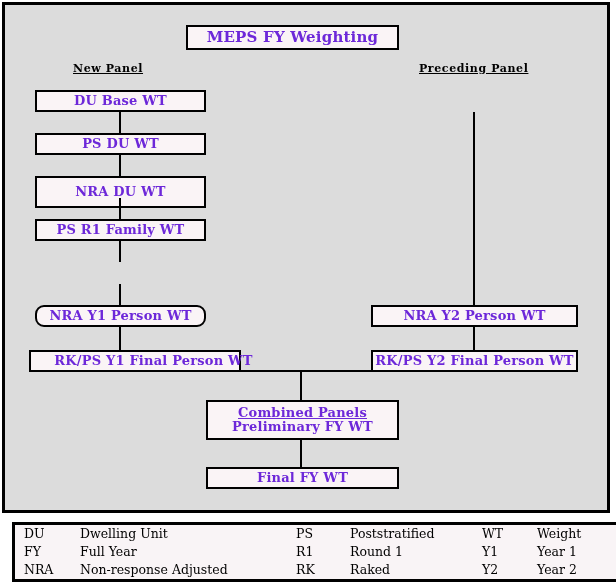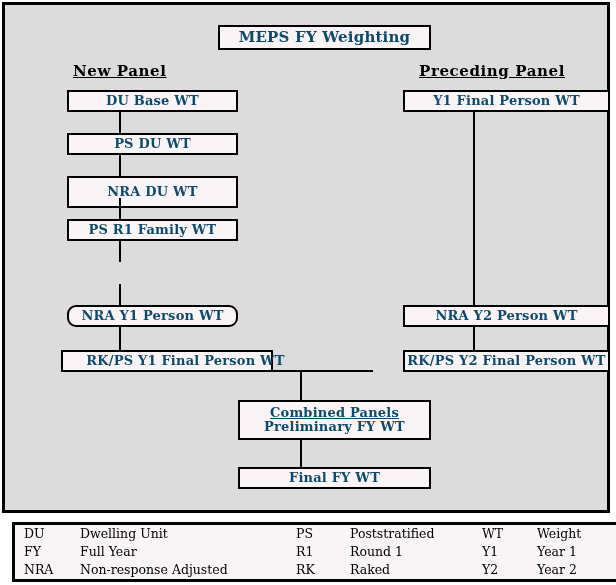--- a/index.html
+++ b/index.html
@@ -51,39 +51,38 @@
     background: #faf4f6;
     border: 2px solid #000000;
     box-sizing: border-box;
     display: flex;
     flex-direction: column;
     align-items: center;
     justify-content: center;
     font-weight: bold;
     font-size: 13px;
     line-height: 1.08;
-    color: #0c4a6e;
+    color: #6d28d9;
     letter-spacing: 0.2px;
     white-space: nowrap;
-    margin-left: 32px;
   }
 
   .node.title-node {
     font-size: 15px;
   }
 
   .node .node-line-underlined {
     text-decoration: underline;
   }
 
   
   .col-header {
     position: absolute;
     font-weight: bold;
-    font-size: 15px;
+    font-size: 11px;
     color: #000000;
     text-decoration: underline;
     white-space: nowrap;
     letter-spacing: 0.6px;
   }
 
   
   .vline {
     position: absolute;
     width: 0;
@@ -159,23 +158,20 @@
 
     <div class="node" style="left:30px; top:300px; width:171px; height:22px;border-radius:9px;">
       <span>NRA Y1 Person WT</span>
     </div>
     <div class="vline" style="left:114px; top:322px; height:23px;"></div>
 
     <div class="node" style="left:24px; top:345px; width:212px; height:22px;padding-left:37px;">
       <span>RK/PS Y1 Final Person WT</span>
     </div>
 
-    <div class="node" style="left:366px; top:85px; width:207px; height:22px;">
-      <span>Y1 Final Person WT</span>
-    </div>
     <div class="vline" style="left:468px; top:107px; height:193px;"></div>
 
     <div class="node" style="left:366px; top:300px; width:207px; height:22px;">
       <span>NRA Y2 Person WT</span>
     </div>
     <div class="vline" style="left:468px; top:322px; height:23px;"></div>
 
     <div class="node" style="left:366px; top:345px; width:207px; height:22px;">
       <span>RK/PS Y2 Final Person WT</span>
     </div>

